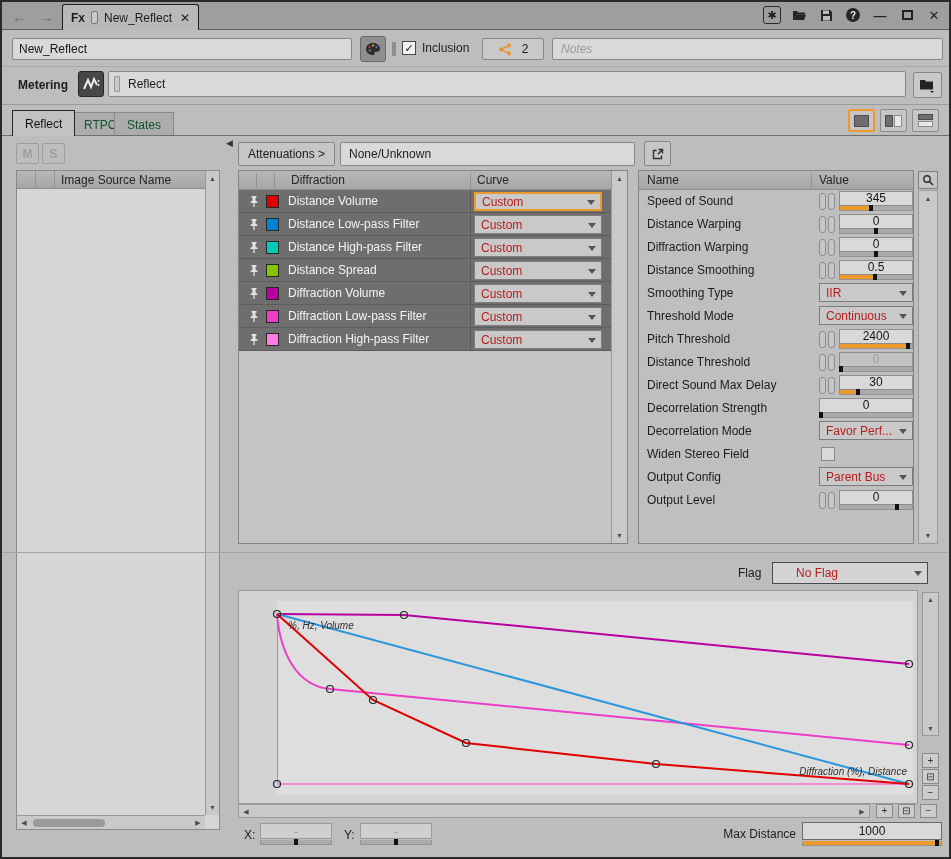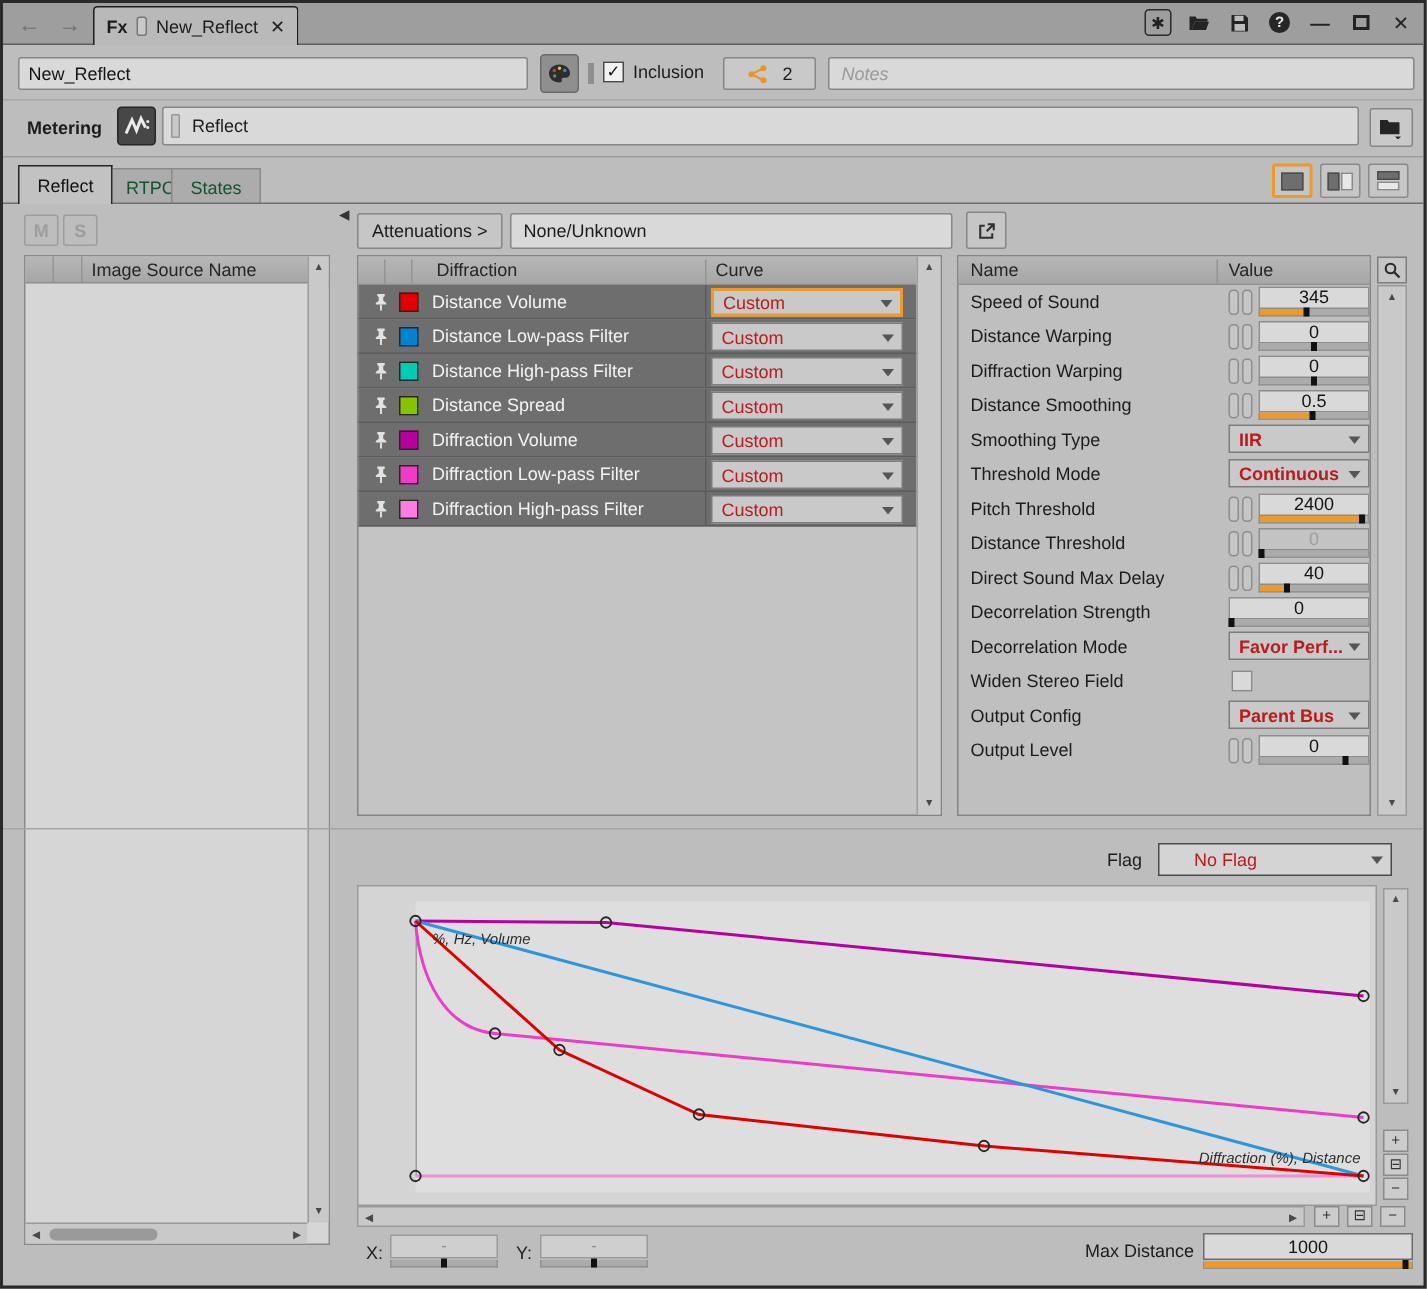--- a/index.html
+++ b/index.html
@@ -95,21 +95,21 @@
   #settings-rows { position:absolute; left:0; top:19px; right:0; bottom:8px; }
   .srow { position:relative; height:23px; }
   .sname { position:absolute; left:8px; top:4px; white-space:nowrap; }
   .pills { position:absolute; left:180px; top:3px; display:flex; gap:2px; }
   .pill { width:7px; height:17px; background:#c6c6c6; border:1px solid #8d8d8d; border-radius:3px; }
   .vfield { position:absolute; left:200px; top:1px; width:74px; height:15px; background:#d9d9d9; border:1px solid #8d8d8d; text-align:center; font-size:12px; line-height:13px; color:#141414; }
   .vtrack { position:absolute; left:200px; top:16px; width:74px; height:5px; background:#ababab; border:1px solid #929292; border-top:none; }
   .vfill { position:absolute; left:0; top:0; bottom:0; background:#ee9a2b; }
   .vtick { position:absolute; top:-1px; width:4px; height:6px; background:#111; }
   .srow.disabled .vfield { background:#c3c3c3; color:#9e9e9e; }
-  .set-dd { position:absolute; left:180px; top:1px; width:94px; height:19px;font-weight:bold; }
+  .set-dd { position:absolute; left:180px; top:1px; width:94px; height:19px; }
   .set-cb { position:absolute; left:182px; top:4px; width:14px; height:14px; background:#d9d9d9; border:1px solid #8a8a8a; }
   .wide .vfield { left:180px; width:94px; }
   .wide .vtrack { left:180px; width:94px; }
   .searchbox { position:absolute; left:916px; top:169px; width:20px; height:18px; background:#c6c6c6; border:1px solid #7d7d7d; display:flex; align-items:center; justify-content:center; }
   .rvscroll { position:absolute; left:916px; top:188px; width:20px; height:354px; background:#c9c9c9; border:1px solid #9a9a9a; }
 
   
   .secline { position:absolute; left:0; top:550px; width:100%; border-top:1px solid #a5a5a5; }
   .flag-label { position:absolute; left:736px; top:564px;text-align:center; }
   .flag-dd { position:absolute; left:770px; top:560px; width:156px; height:22px; background:#d4d4d4; border:1px solid #4a4a4a;padding-left:23px; }
@@ -467,21 +467,21 @@
             <span class="vfill" style="width: 0%;"></span>
             <span class="vtick" style="left: calc(2% - 2px);"></span>
           </div>
         </div>
         <div class="srow">
           <span class="sname">Direct Sound Max Delay</span>
           <span class="pills">
             <span class="pill"></span>
             <span class="pill"></span>
           </span>
-          <div class="vfield">40</div>
+          <div class="vfield">30</div>
           <div class="vtrack">
             <span class="vfill" style="width: 23%;"></span>
             <span class="vtick" style="left: calc(25% - 2px);"></span>
           </div>
         </div>
         <div class="srow wide">
           <span class="sname">Decorrelation Strength</span>
           <div class="vfield">0</div>
           <div class="vtrack">
             <span class="vfill" style="width: 0%;"></span>

